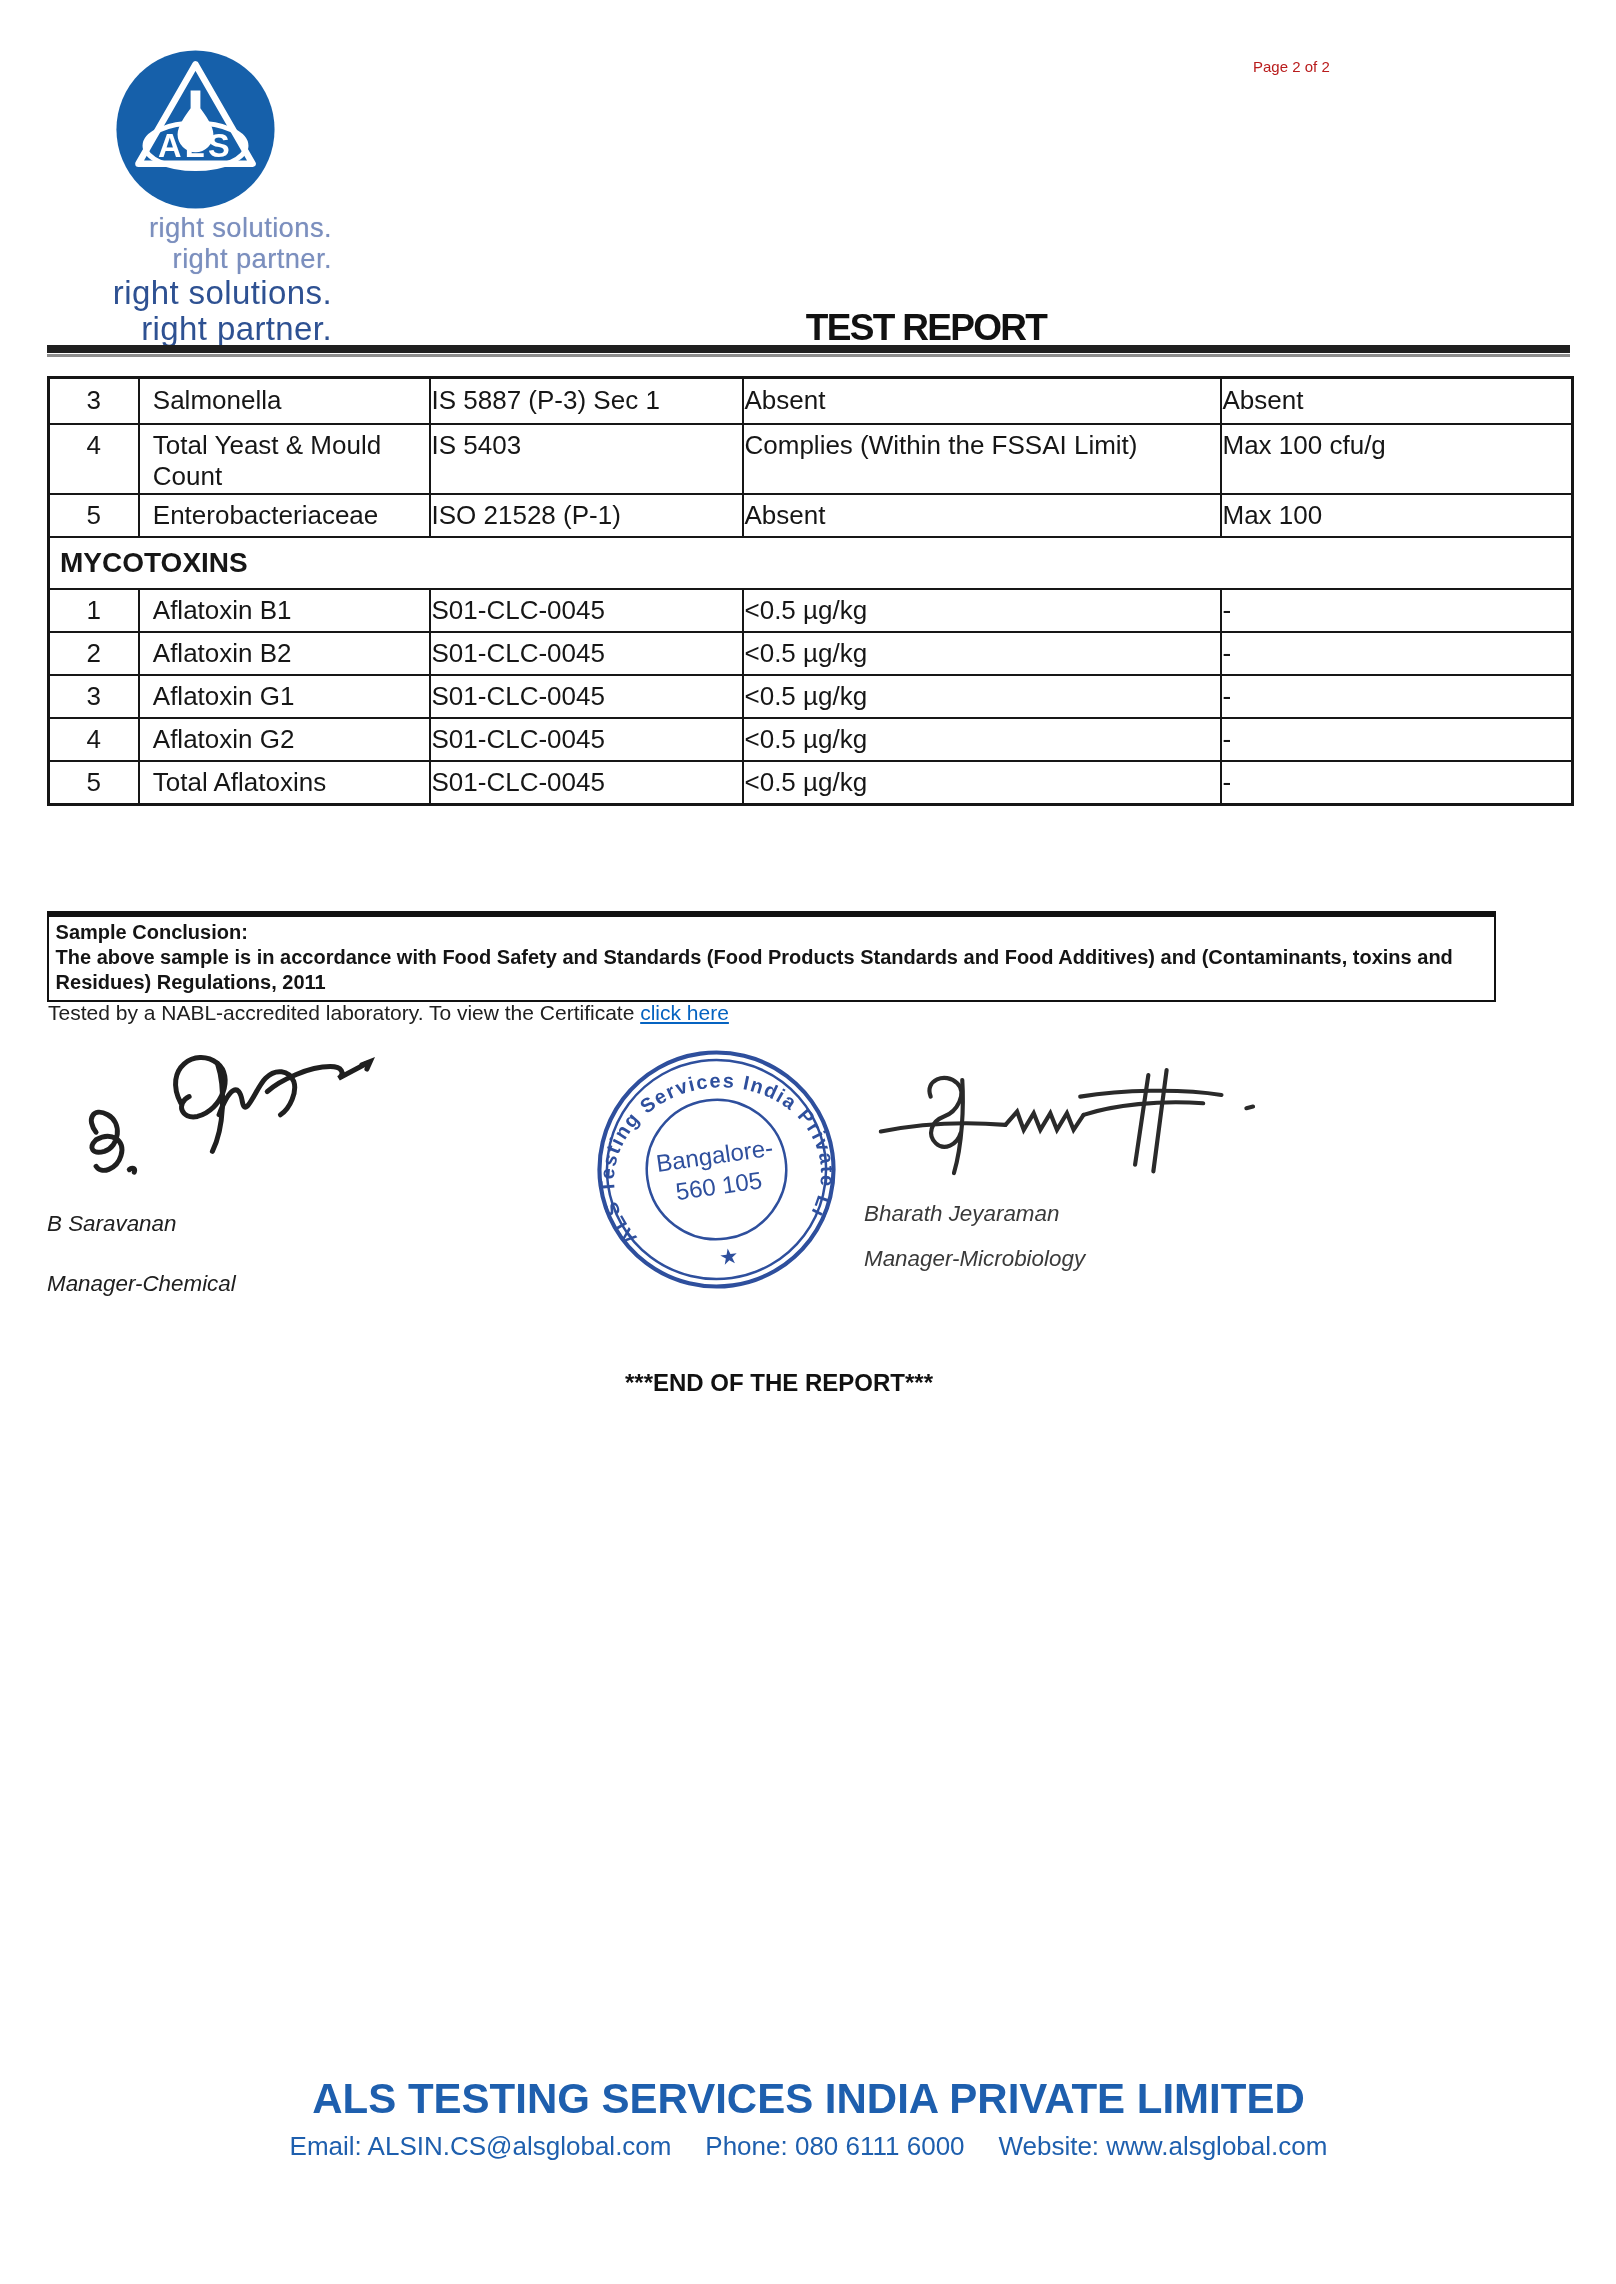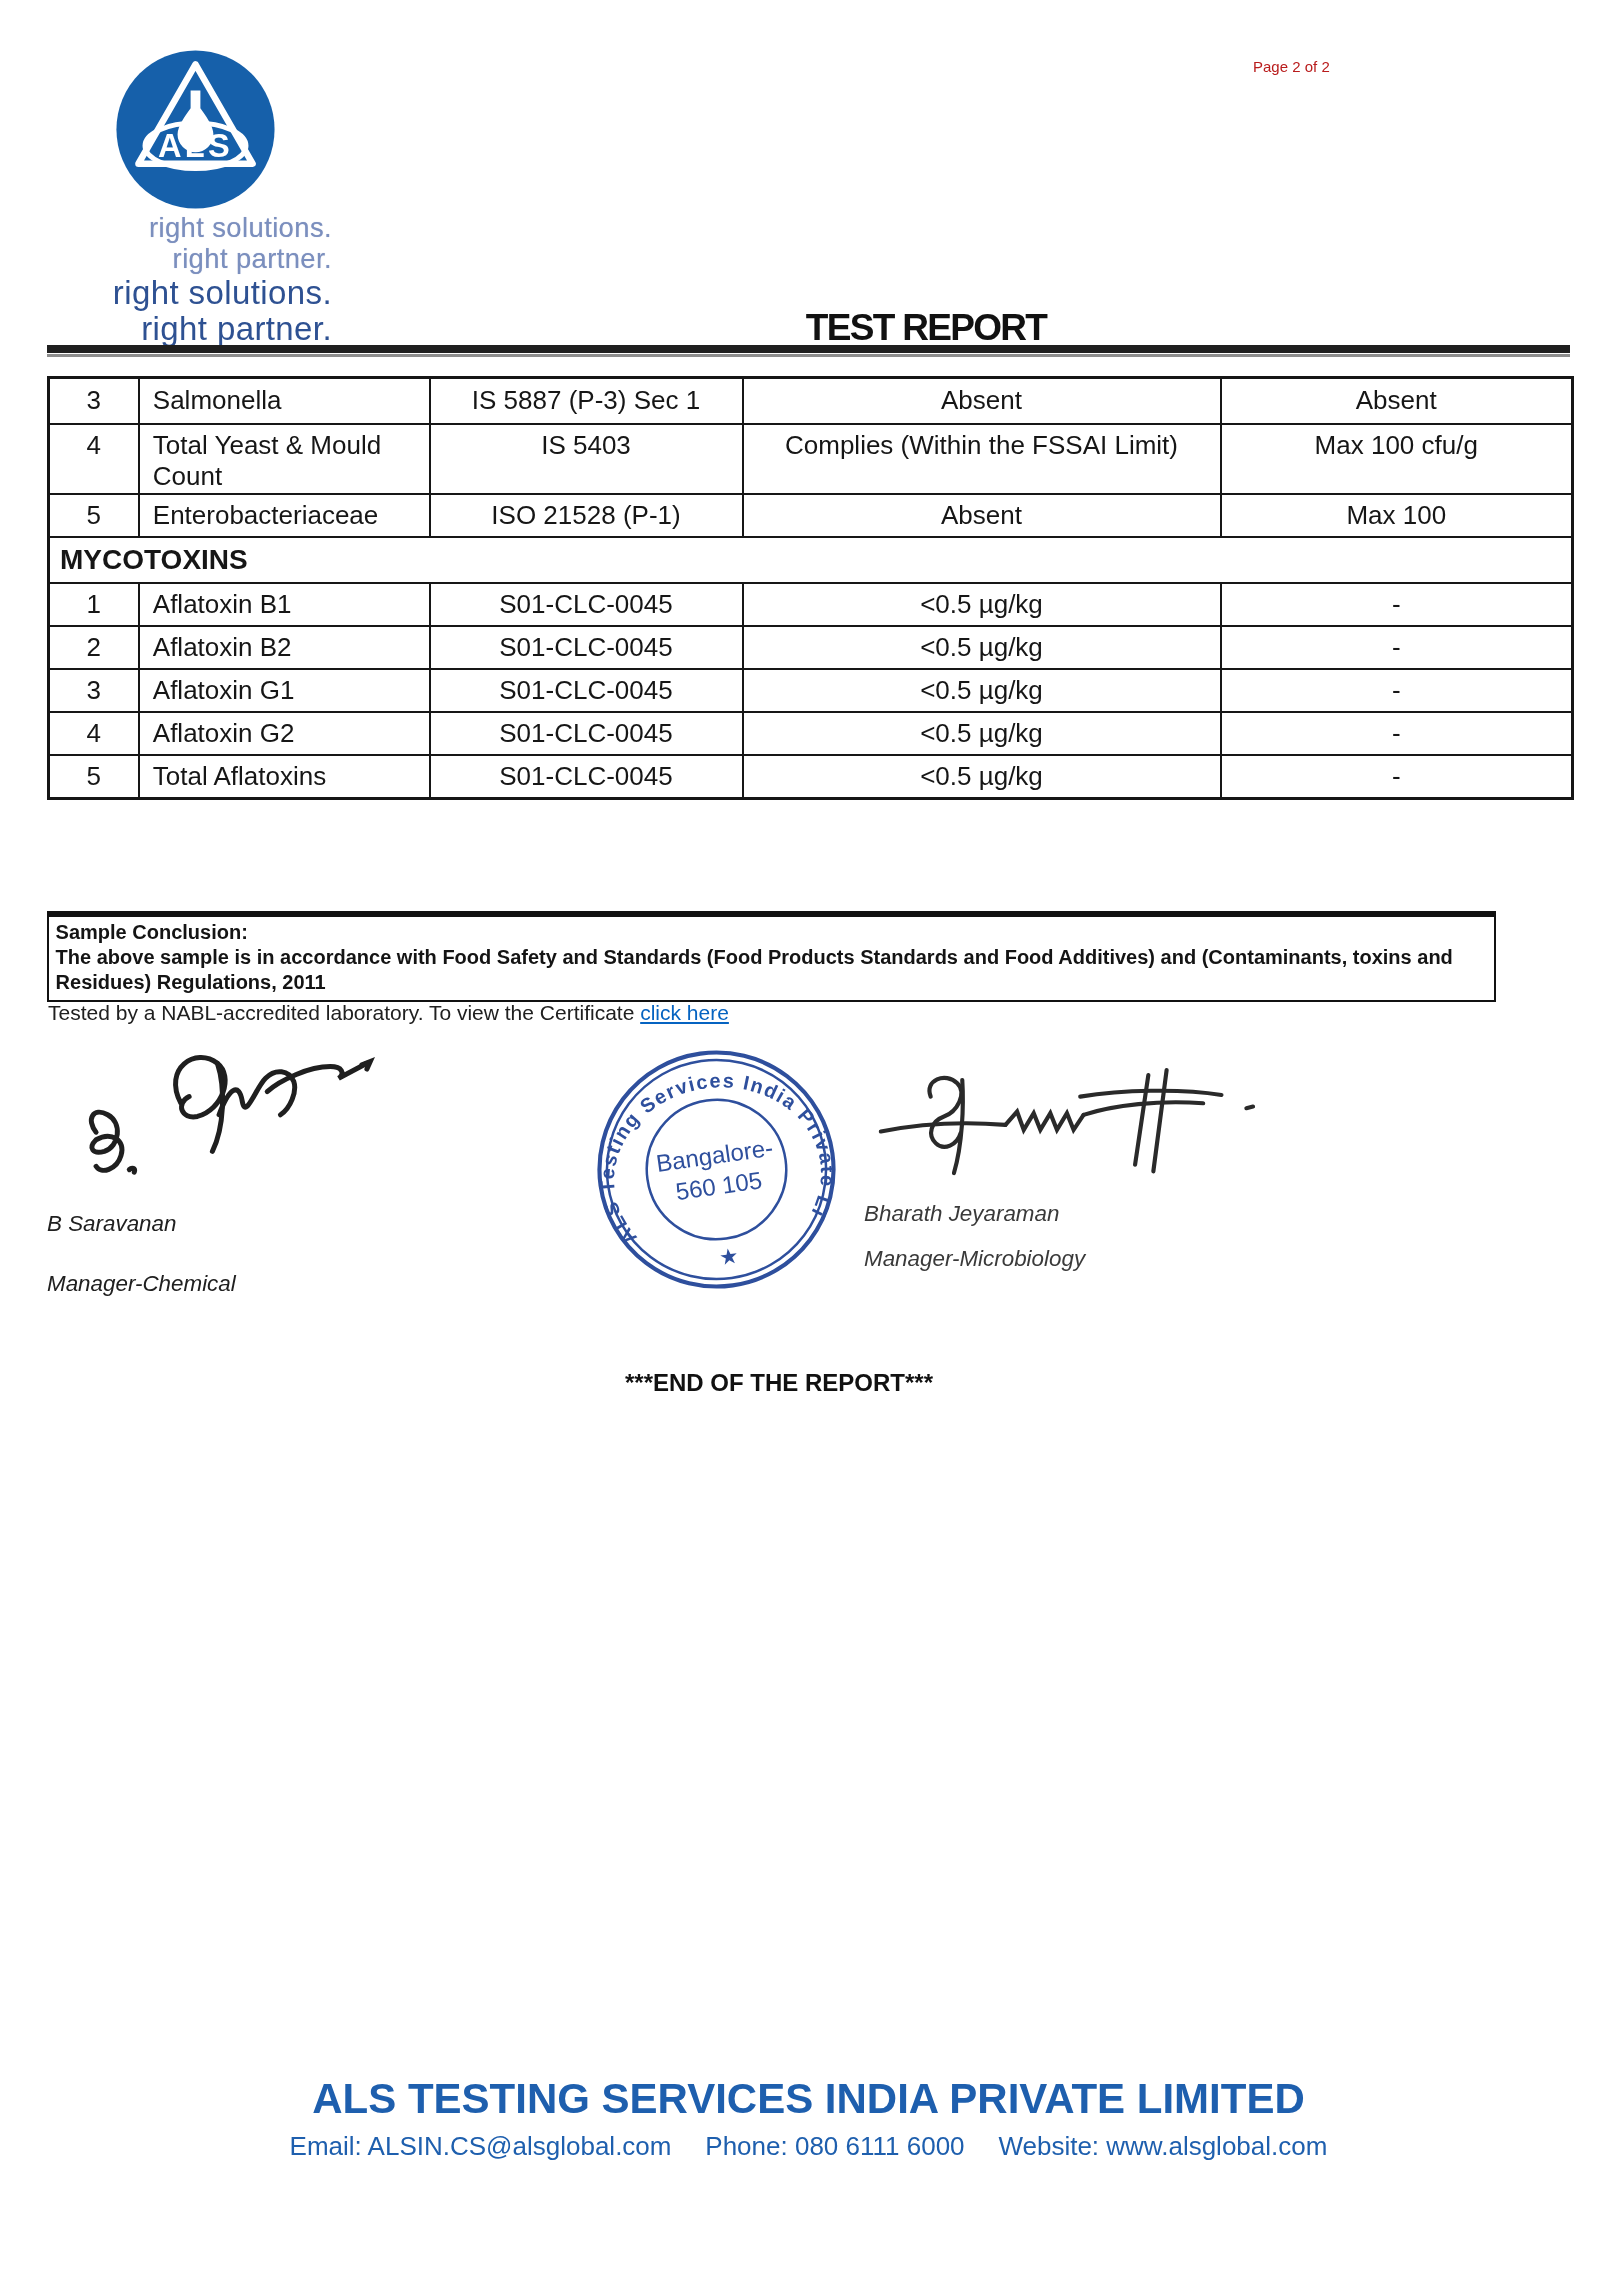--- a/index.html
+++ b/index.html
@@ -18,26 +18,26 @@
   .head-rule{position:absolute;left:47px;top:345px;width:1523px;}
   .head-rule .dark{height:7.5px;background:#1f1f1f;}
   .head-rule .gray{height:2.5px;background:#8d8d8d;margin-top:1.7px;}
 
   
   .results{position:absolute;left:47px;top:376px;}
   table{border-collapse:collapse;table-layout:fixed;width:1524px;border:3.3px solid #161616;}
   td{border:2.5px solid #161616;font-size:26px;color:#161616;overflow:hidden;}
   td.sno{text-align:center;}
   td.param{text-align:left;padding-left:13.3px;padding-right:6.6px;}
-  td.method,td.result,td.limit{text-align:center;}
+  td.method,td.result,td.limit{}
   tr.r-std{height:43px;}
   tr.r-first{height:46px;}
   tr.r-tall{height:65px;}
   tr.r-tall td{vertical-align:top;padding-top:5.8px;}
-  tr.r-sect{height:46px;}
+  tr.r-sect{height:52px;}
   td.section{font-weight:bold;font-size:28px;padding-left:10px;text-align:left;}
 
   
   .conclusion{position:absolute;left:47px;top:911px;width:1432px;
               border:2.5px solid #111;border-top:6.6px solid #111;padding:2.5px 6.6px 5px 6.6px;
               font-size:20px;font-weight:bold;line-height:25px;color:#141414;}
   .nabl{position:absolute;left:48px;top:1001px;font-size:21px;color:#202020;}
   .nabl a{color:#0563c1;text-decoration:underline;cursor:pointer;}
 
   

